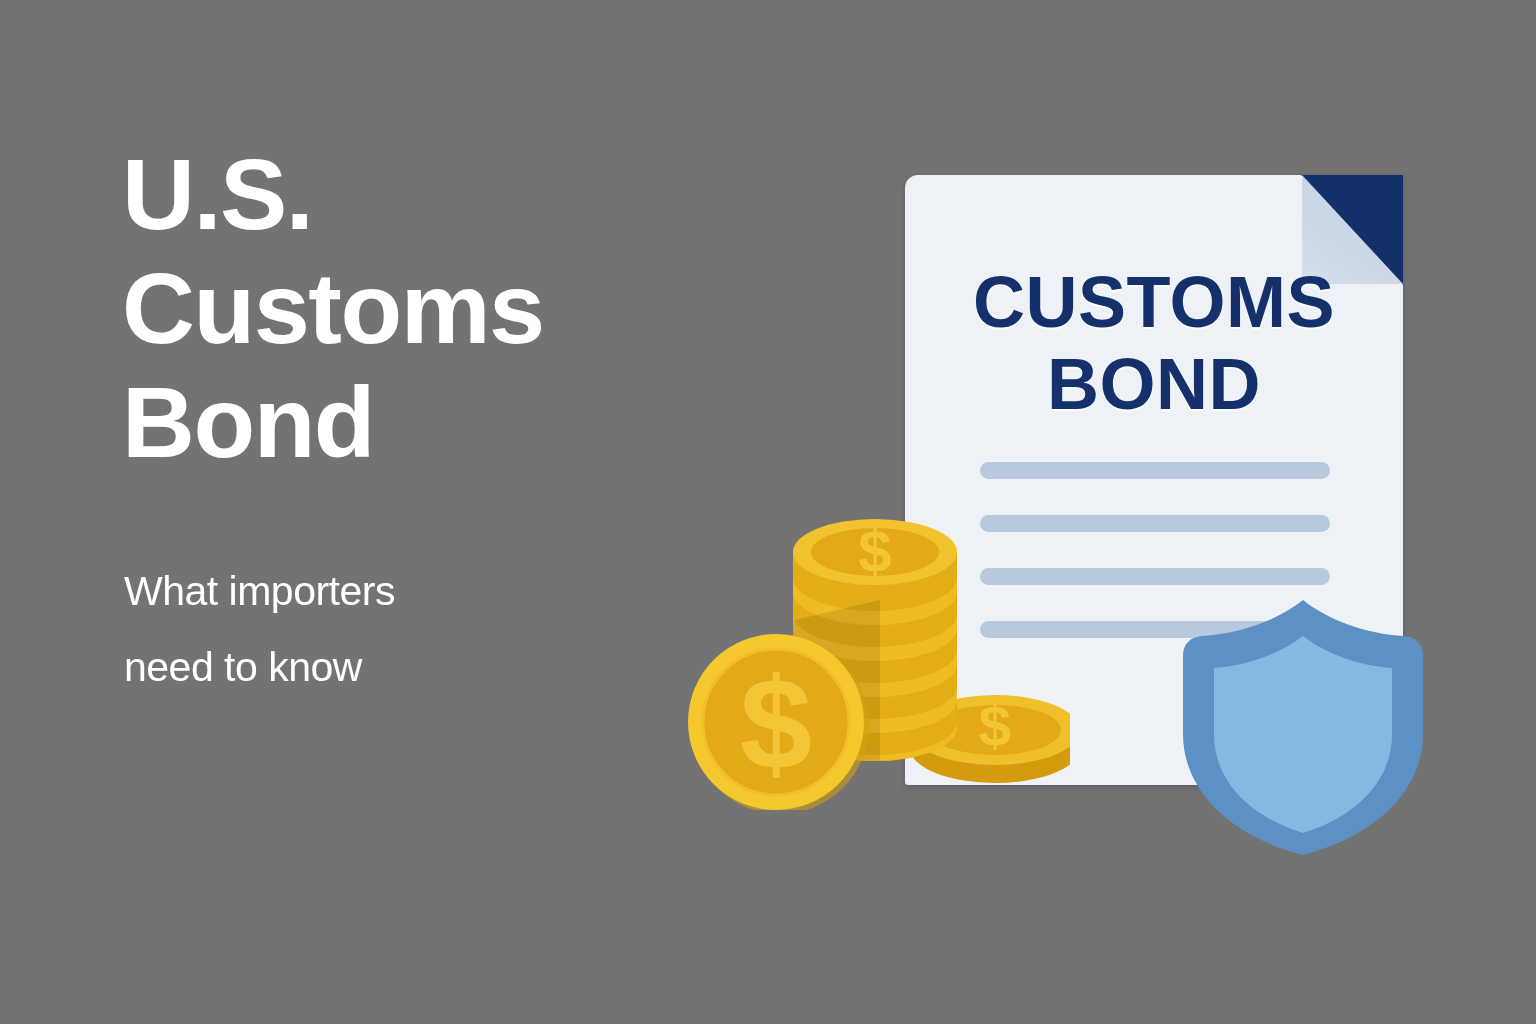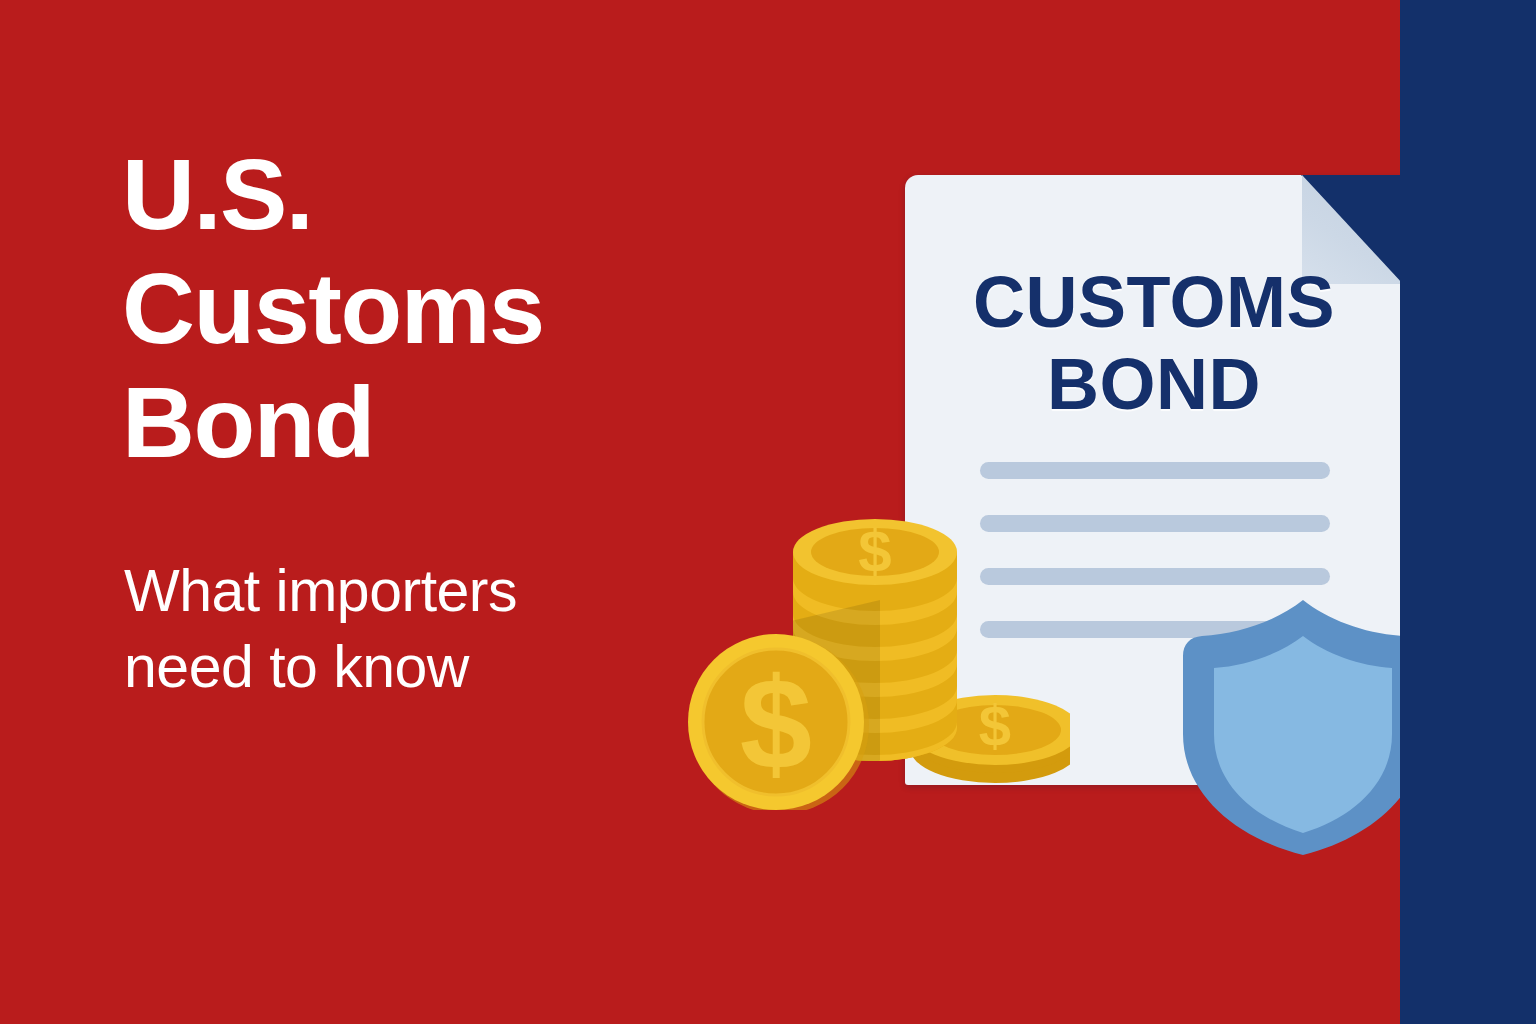--- a/index.html
+++ b/index.html
@@ -8,23 +8,23 @@
   }
   body {
     width: 1536px;
     height: 1024px;
     overflow: hidden;
     font-family: "Liberation Sans", sans-serif;
     background: #13306a;
   }
   #canvas {
     position: relative;
-    width: 1400px;
+    width: 1536px;
     height: 1024px;
-    background: #b91c1c;
+    background: #737373;
     overflow: hidden;
   }
 
   
   .headline {
     position: absolute;
     left: 122px;
     top: 137px;
     width: 620px;
     color: #ffffff;
@@ -36,21 +36,21 @@
     white-space: pre-line;
   }
   .subhead {
     position: absolute;
     left: 124px;
     top: 553px;
     width: 560px;
     color: #ffffff;
     font-family: "Liberation Sans", sans-serif;
     font-weight: normal;
-    font-size: 59px;
+    font-size: 41px;
     line-height: 76px;
     letter-spacing: -0.5px;
     white-space: pre-line;
   }
 
   
   #illustration {
     position: absolute;
     left: 0;
     top: 0;

